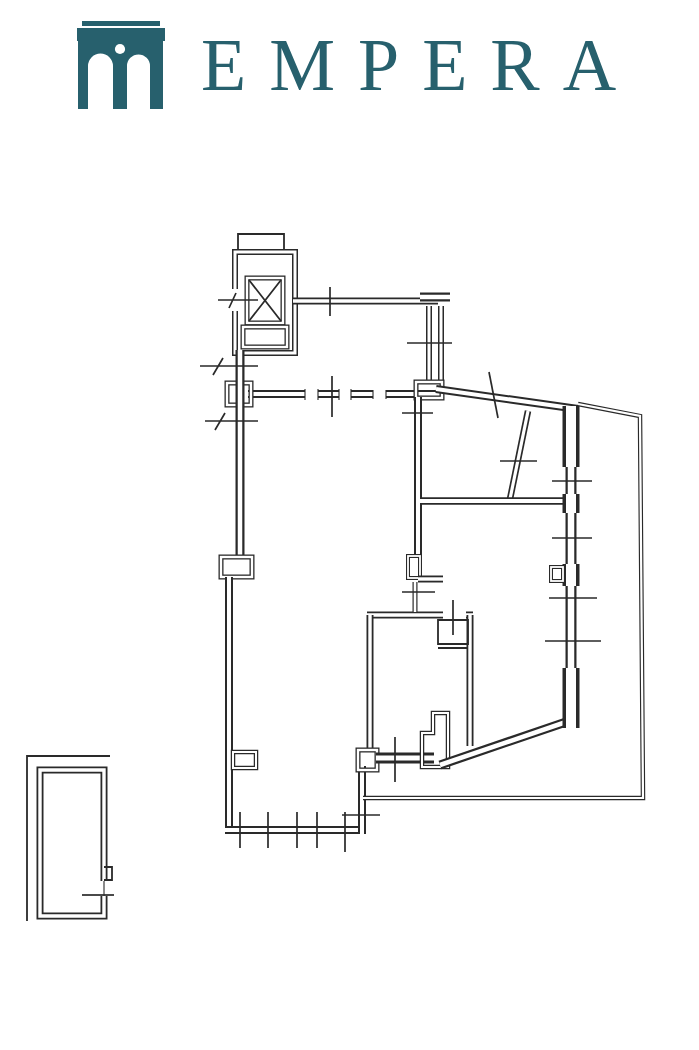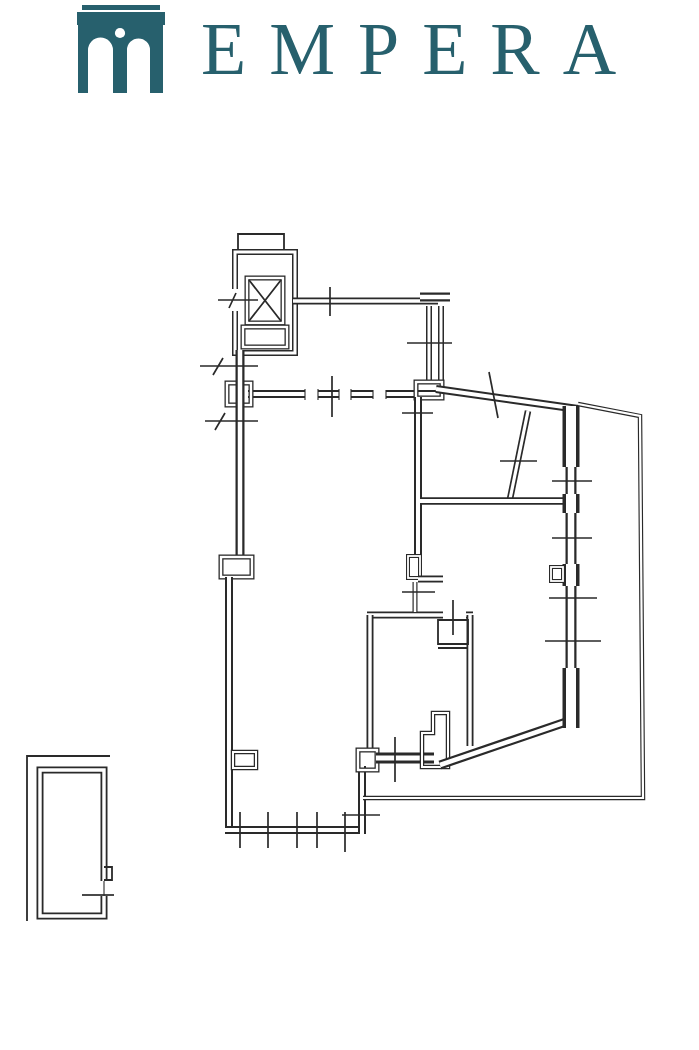--- a/index.html
+++ b/index.html
@@ -4,21 +4,21 @@
 <style>
   :root { --brand:#27606d; --ink:#2a2a2a; --paper:#ffffff; }
   html,body { margin:0; padding:0; }
   body {
     width:699px; height:1050px; position:relative; overflow:hidden;
     background:var(--paper);
     font-family:"Liberation Serif", serif;
   }
   .stage { position:absolute; inset:0; }
   
-  .logo { position:absolute; left:0; top:0; width:699px; height:100px; }
+  .logo { position:absolute; left:0; top:16px; width:699px; height:100px; }
   .logo-icon { position:absolute; left:77px; top:5px; width:88px; height:88px; }
   .logo-icon .teal { fill:var(--brand); }
   .wordmark {
     position:absolute; left:201px; top:12px;
     font-size:74px; line-height:74px; letter-spacing:23px;
     color:var(--brand); white-space:nowrap; font-weight:400;
   }
   
   svg.plan { position:absolute; left:0; top:0; width:699px; height:1050px; }
   .thin   { stroke:var(--ink); stroke-width:1.8; fill:none; }

